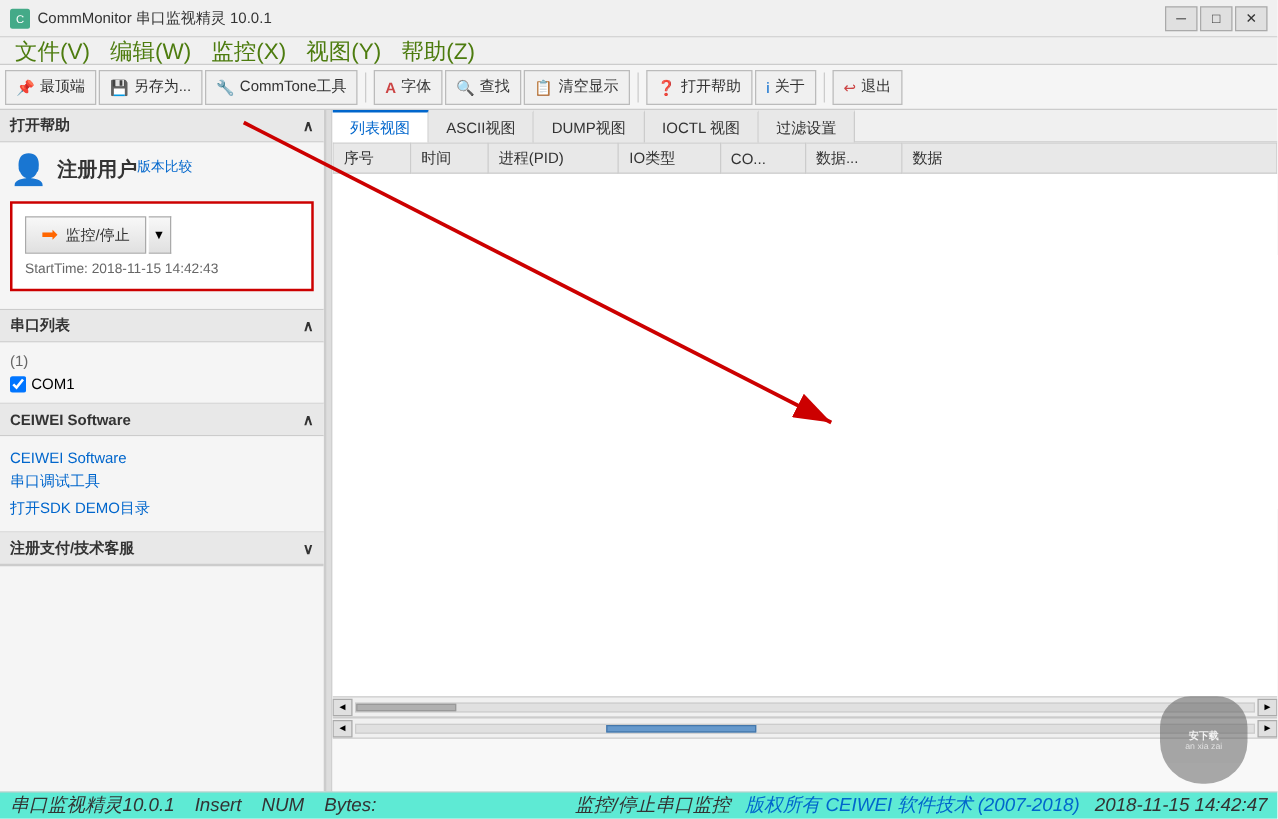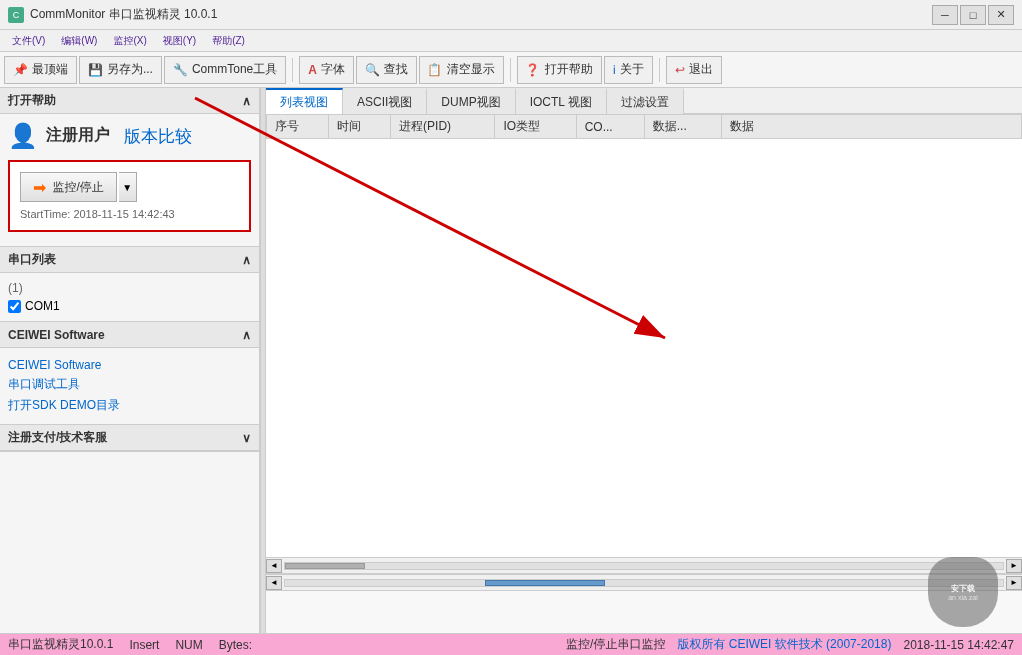--- a/index.html
+++ b/index.html
@@ -60,22 +60,22 @@
     .menu-bar {
       background: #f0f0f0;
       height: 22px;
       display: flex;
       align-items: center;
       padding: 0 4px;
       border-bottom: 1px solid #ccc;
     }
     .menu-item {
       padding: 2px 8px;
-      font-size: 10px;
-      color: #4c1d95;
+      font-size: 18px;
+      color: #4d7c0f;
       cursor: pointer;
     }
 
     
     .toolbar {
       background: #f5f5f5;
       height: 36px;
       display: flex;
       align-items: center;
       padding: 2px 4px;
@@ -157,24 +157,23 @@
       display: flex;
       flex-direction: row;
     }
     .user-name {
       font-size: 16px;
       font-weight: bold;
       color: #333;
     }
     .version-link {
       color: #0066cc;
-      font-size: 17px;
+      font-size: 11px;
       text-decoration: none;
       cursor: pointer;
-      margin-left: 14px;
     }
 
     .monitor-box {
       border: 2px solid #cc0000;
       padding: 10px;
       background: white;
       margin-bottom: 6px;
     }
 
     .monitor-btn-row {
@@ -367,28 +366,29 @@
       position: absolute;
       bottom: 28px;
       right: 24px;
       opacity: 0.5;
       z-index: 50;
     }
 
     
     .status-bar {
       height: 22px;
-      background: #f9a8d4;
+      background: #5eead4;
       border-top: 1px solid #ccc;
       display: flex;
       align-items: center;
       padding: 0 8px;
-      font-size: 12px;
+      font-size: 15px;
       color: #333;
       gap: 16px;
+      font-style: italic;
     }
     .status-bar-right {
       margin-left: auto;
       display: flex;
       gap: 12px;
       align-items: center;
     }
     .status-link {
       color: #0066cc;
       cursor: pointer;

